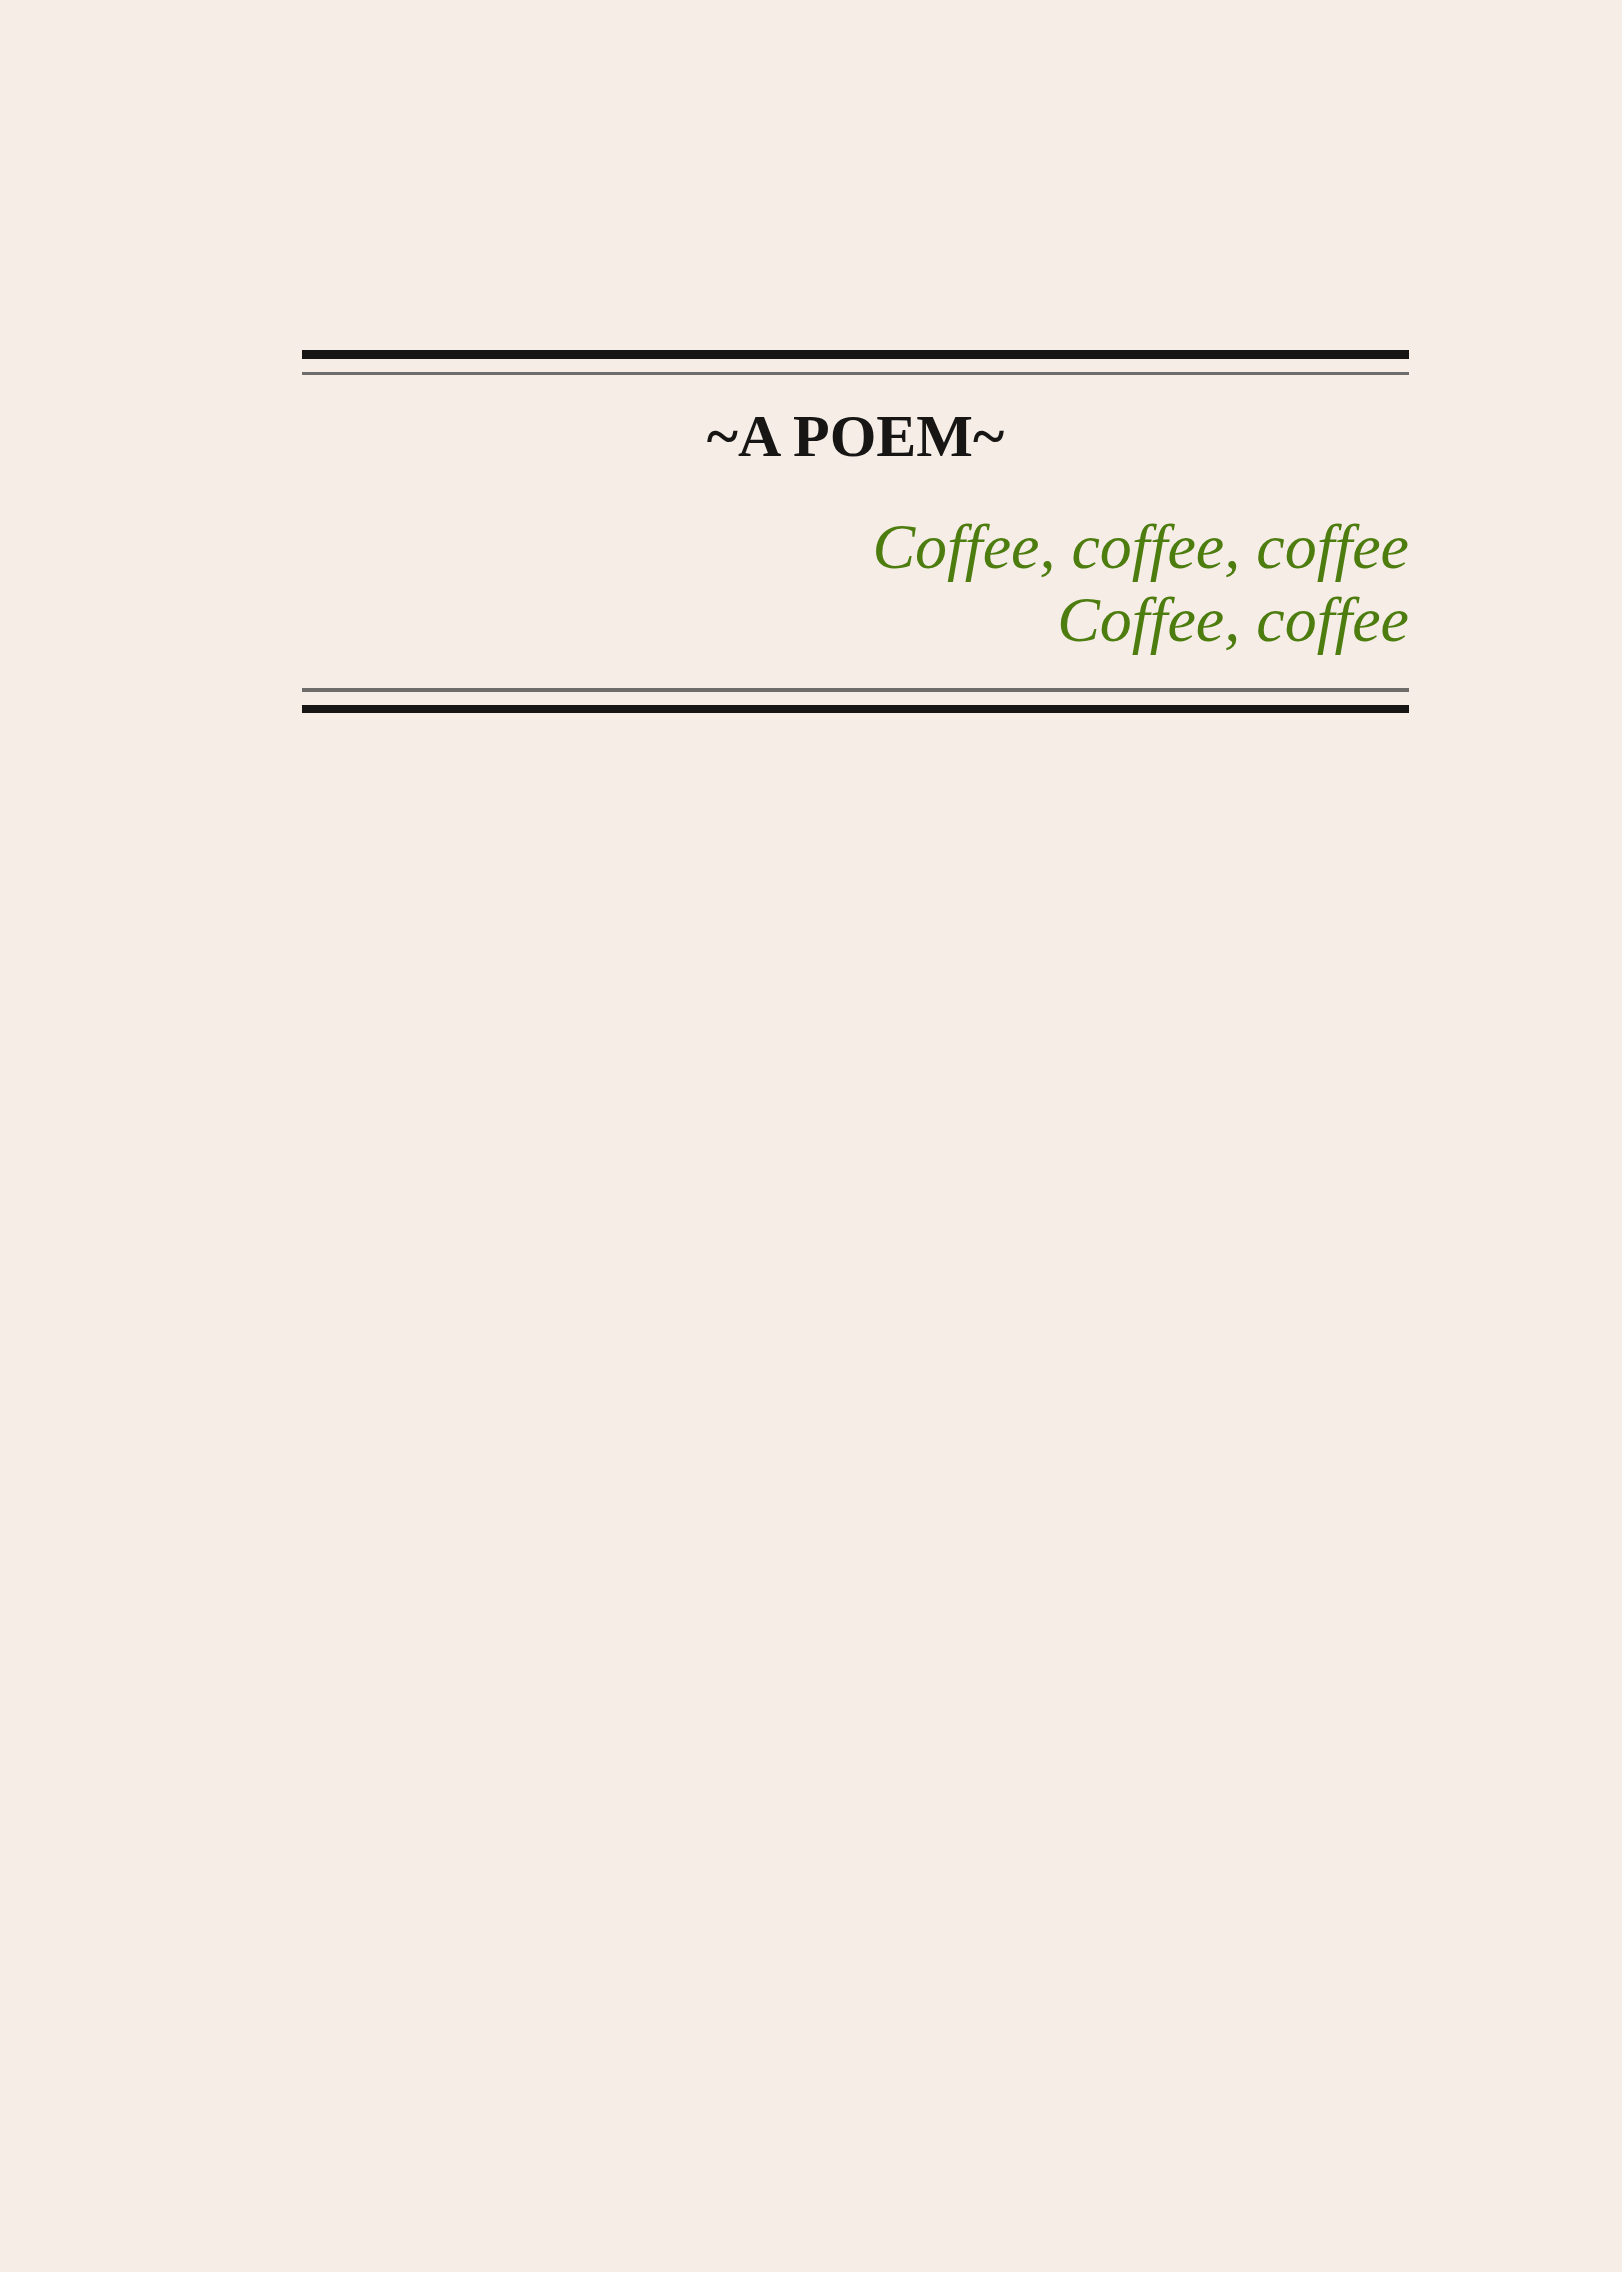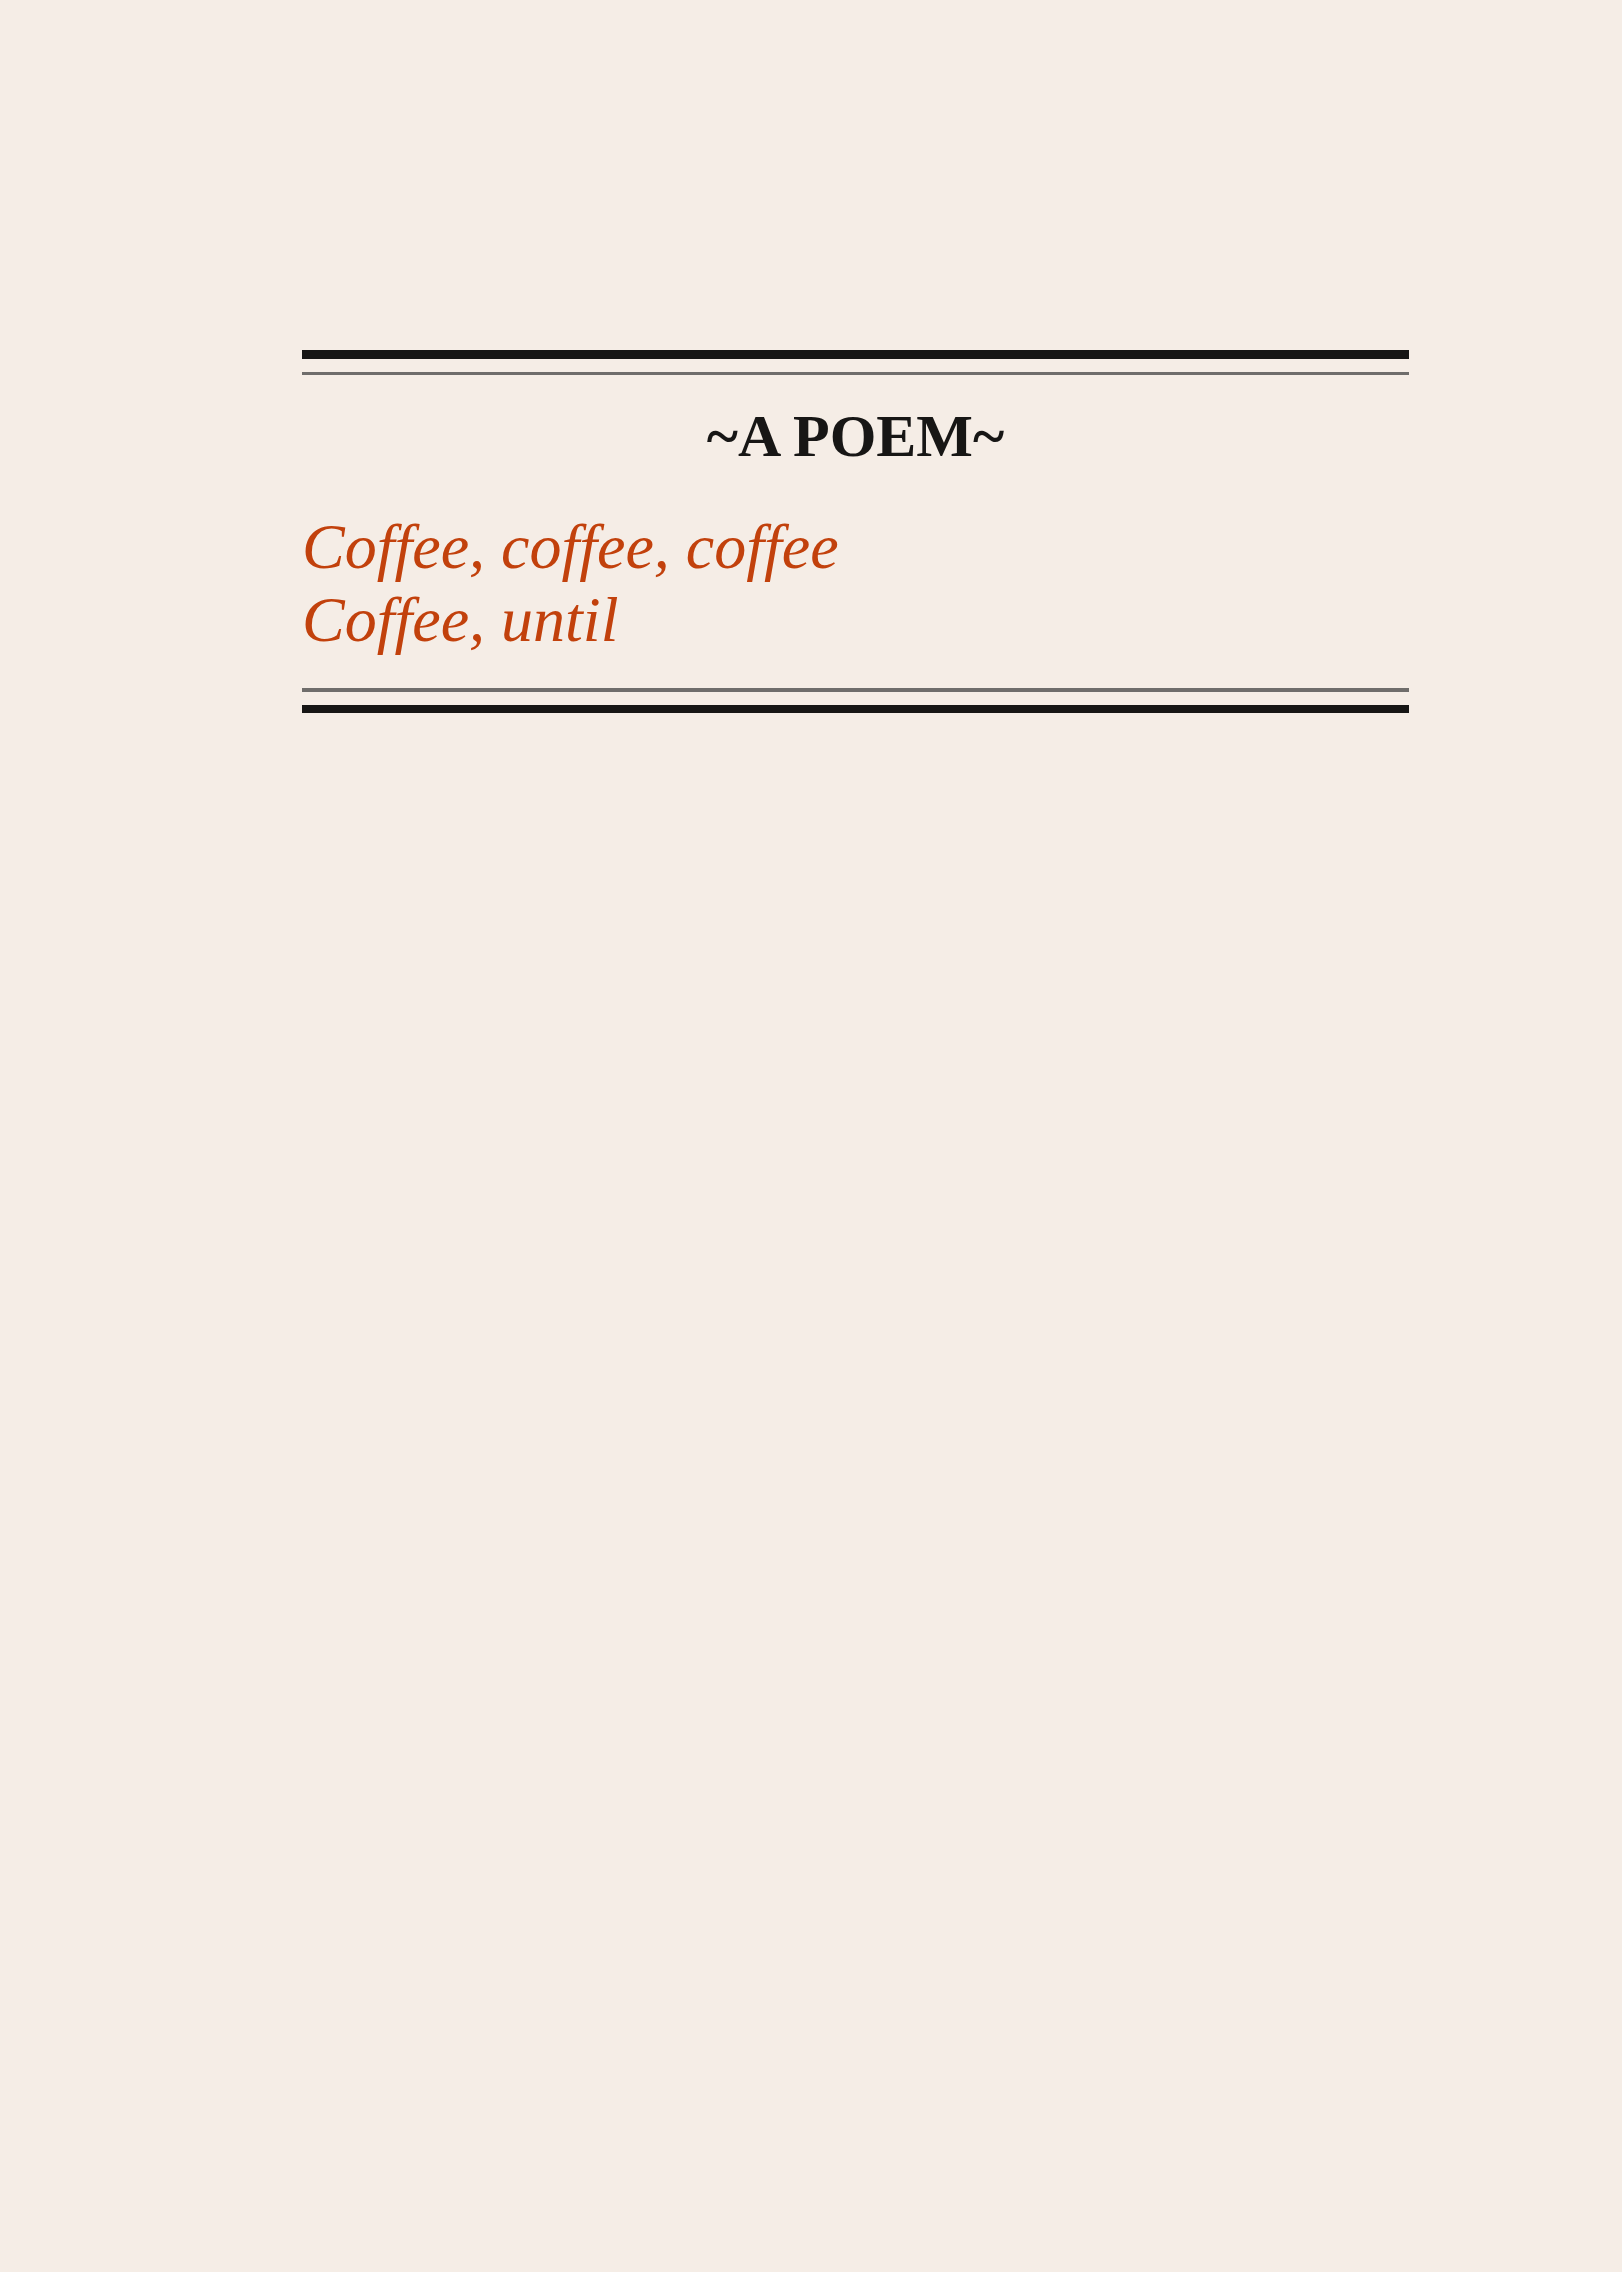--- a/index.html
+++ b/index.html
@@ -37,43 +37,43 @@
     line-height: 60px;
     font-weight: bold;
     text-align: center;
     color: #171615;
   }
   .poem-body {
     margin-top: 44px;
     font-size: 64px;
     line-height: 73px;
     font-style: italic;
-    text-align: left;
-    color: #c2410c;
+    text-align: right;
+    color: #4d7c0f;
   }
   .rule-thin-bottom {
     margin-top: 32.5px;
   }
 </style>
 </head>
 <body>
 
 <div class="poem-block">
 
   <div>
     <div class="rule-thick"></div>
     <div class="rule-gap"></div>
     <div class="rule-thin"></div>
   </div>
 
   <h1 class="poem-title">~A POEM~</h1>
 
   <div class="poem-body">
     <div class="poem-line">Coffee, coffee, coffee</div>
-    <div class="poem-line">Coffee, until</div>
+    <div class="poem-line">Coffee, coffee</div>
   </div>
 
   <div>
     <div class="rule-thin rule-thin-bottom"></div>
     <div class="rule-gap"></div>
     <div class="rule-thick"></div>
   </div>
 
 </div>
 

